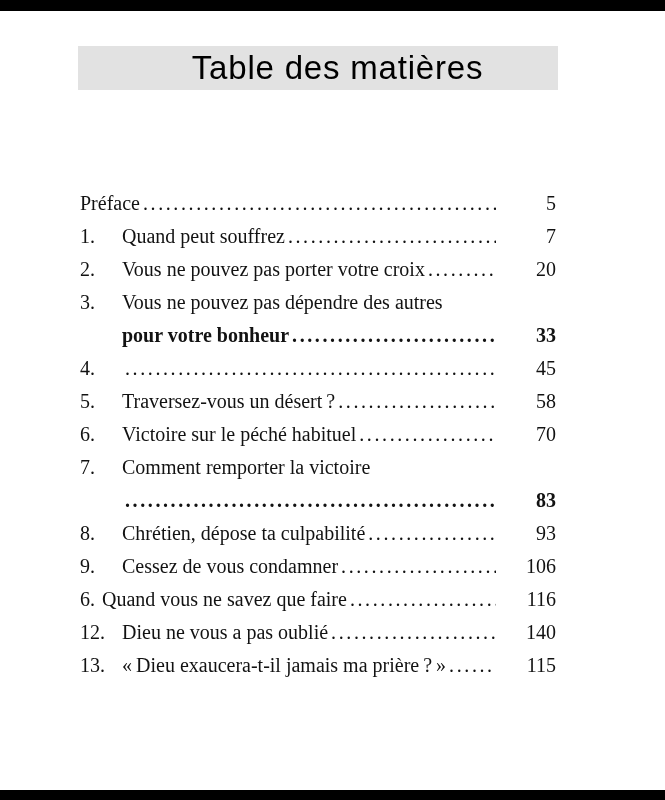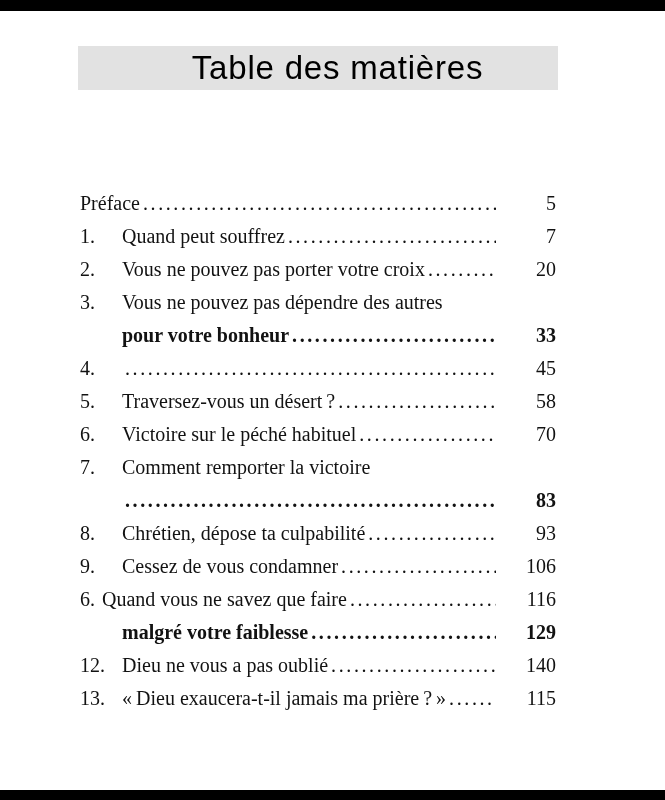--- a/index.html
+++ b/index.html
@@ -175,25 +175,20 @@
     <span class="page">106</span>
   </div>
 
   <div class="toc-row tight">
     <span class="num">6.</span>
     <span class="t">Quand vous ne savez que faire</span>
     <span class="leader"></span>
     <span class="page">116</span>
   </div>
 
-  <div class="toc-row cont">
-    <span class="t">malgré votre faiblesse</span>
-    <span class="leader"></span>
-    <span class="page">129</span>
-  </div>
 
   <div class="toc-row">
     <span class="num">12.</span>
     <span class="t">Dieu ne vous a pas oublié</span>
     <span class="leader"></span>
     <span class="page">140</span>
   </div>
 
   <div class="toc-row">
     <span class="num">13.</span>

